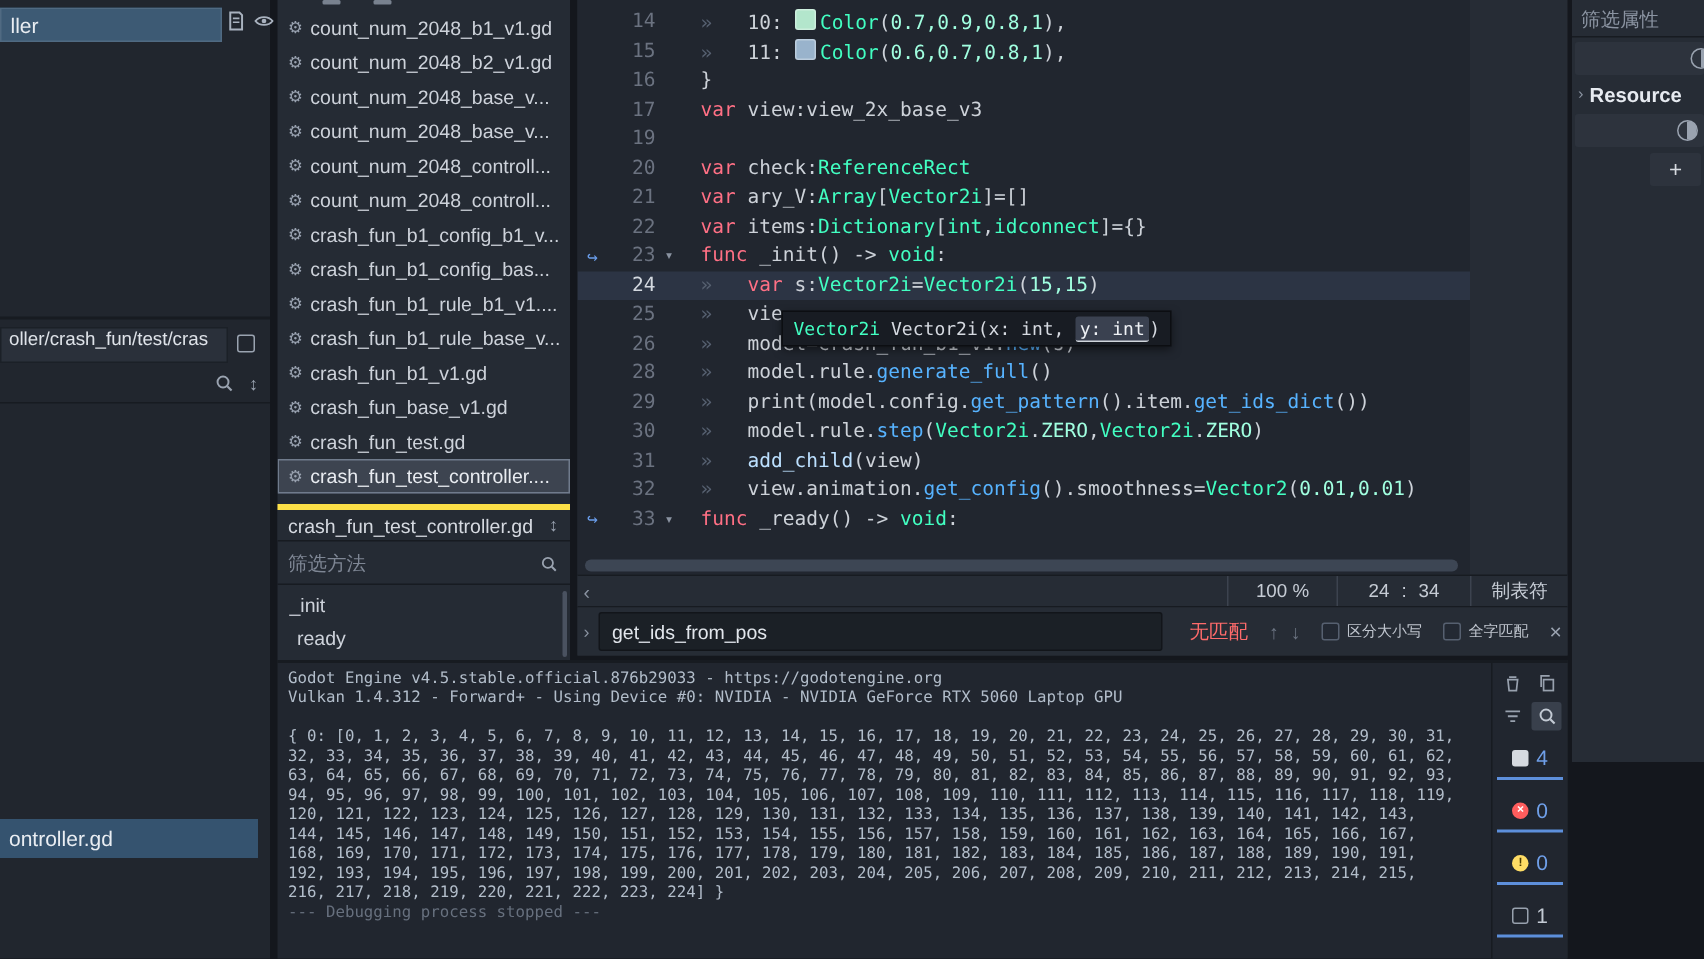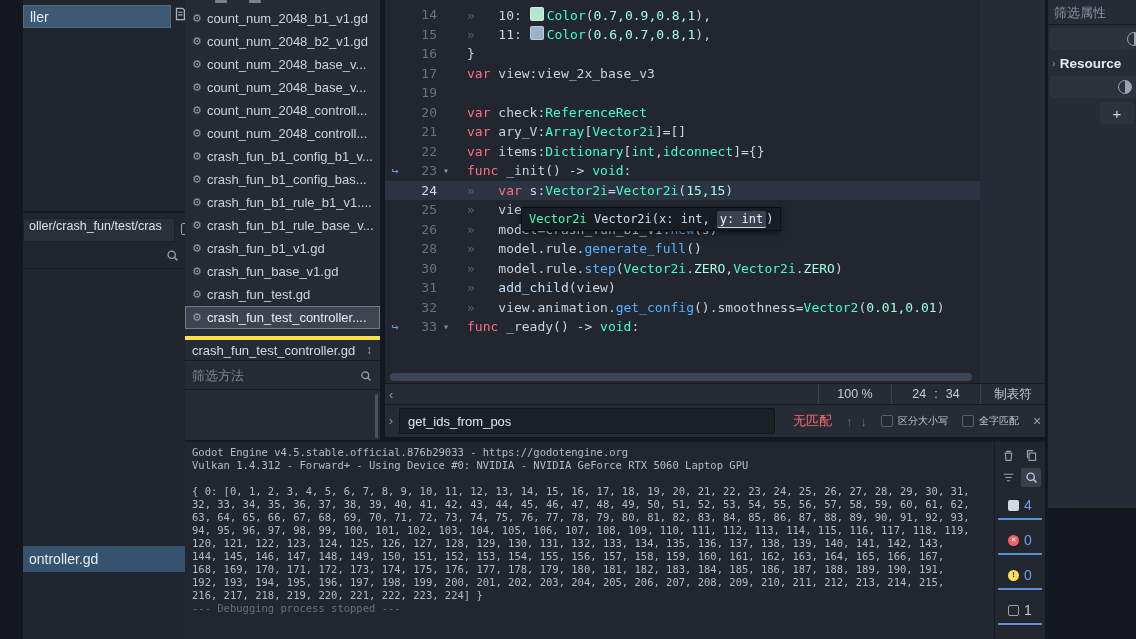--- a/index.html
+++ b/index.html
@@ -1,21 +1,21 @@
 <!DOCTYPE html>
 <html><head>
 <meta charset="utf-8">
 <style>
   html,body{margin:0;padding:0;background:#14171d;width:1136px;height:639px;overflow:hidden;
     font-family:"Liberation Sans","DejaVu Sans",sans-serif;-webkit-font-smoothing:antialiased;}
   .abs{position:absolute;}
   .screen{position:absolute;inset:0;width:1136px;height:639px;}
 
   
-  .left-col{left:0;top:0;width:180px;height:639px;background:#21262e;margin-left:23px;}
+  .left-col{left:0;top:0;width:180px;height:639px;background:#21262e;}
   .scene-row{left:0;top:5px;width:148px;height:23px;background:#3d5a74;
     box-shadow:inset 0 0 0 1px rgba(255,255,255,.10);display:flex;align-items:center;}
   .scene-row .lbl{color:#e9edf2;font-size:14px;padding-left:7px;}
   .scene-icons{left:150px;top:7px;display:flex;gap:5px;}
   .hdiv{background:#171b21;}
   .fs-path{left:0;top:218px;width:152px;height:24px;background:#2a303a;border:1px solid #1b2027;
     display:flex;color:#dfe3e9;font-size:12.5px;padding-left:5px;box-sizing:border-box;
     white-space:nowrap;overflow:hidden;}
   .sq-btn{left:156px;top:221px;width:16px;height:16px;display:flex;align-items:center;justify-content:center;}
   .sq-icon{width:10px;height:10px;border:1.6px solid #9aa3b0;border-radius:2px;display:inline-block;}
@@ -236,39 +236,44 @@
     </div>
     <div class="abs m-filter">
       <input placeholder="筛选方法" style="">
       <span style="margin-left:auto;margin-right:8px;">
         <svg class="ic" width="12" height="12" viewBox="0 0 16 16">
             <circle cx="7" cy="7" r="4.5" fill="none" stroke="#9aa3b0" stroke-width="1.6"></circle>
             <line x1="10.5" y1="10.5" x2="14" y2="14" stroke="#9aa3b0" stroke-width="1.8"></line>
           </svg>
       </span>
     </div>
+    <div class="abs" style="left:0;top:392px;width:195px;" id="method-list">
+        <div class="m-item" style="padding-left: 8px;">_init</div>
+        <div class="m-item" style="padding-left: 13px;">ready</div>
+      </div>
     <div class="abs mini-scroll"></div>
   </div>
 
   <div class="abs editor-col">
     <div class="code-area">
       <div class="code-lines" id="code-lines">
           <div class="code-line"><span class="ln-mark"></span><span class="ln-num">14</span><span class="ln-fold"></span><span class="ln-text"><span class="sg-d">»   </span><span class="sg-t">10: </span><span class="swatch" style="background: rgb(179, 230, 204);"></span><span class="sg-y">Color</span><span class="sg-t">(</span><span class="sg-n">0.7,0.9,0.8,1</span><span class="sg-t">),</span></span></div>
           <div class="code-line"><span class="ln-mark"></span><span class="ln-num">15</span><span class="ln-fold"></span><span class="ln-text"><span class="sg-d">»   </span><span class="sg-t">11: </span><span class="swatch" style="background: rgb(153, 179, 204);"></span><span class="sg-y">Color</span><span class="sg-t">(</span><span class="sg-n">0.6,0.7,0.8,1</span><span class="sg-t">),</span></span></div>
           <div class="code-line"><span class="ln-mark"></span><span class="ln-num">16</span><span class="ln-fold"></span><span class="ln-text"><span class="sg-t">}</span></span></div>
           <div class="code-line"><span class="ln-mark"></span><span class="ln-num">17</span><span class="ln-fold"></span><span class="ln-text"><span class="sg-k">var</span><span class="sg-t"> view:view_2x_base_v3</span></span></div>
           <div class="code-line"><span class="ln-mark"></span><span class="ln-num">19</span><span class="ln-fold"></span><span class="ln-text"></span></div>
           <div class="code-line"><span class="ln-mark"></span><span class="ln-num">20</span><span class="ln-fold"></span><span class="ln-text"><span class="sg-k">var</span><span class="sg-t"> check:</span><span class="sg-y">ReferenceRect</span></span></div>
           <div class="code-line"><span class="ln-mark"></span><span class="ln-num">21</span><span class="ln-fold"></span><span class="ln-text"><span class="sg-k">var</span><span class="sg-t"> ary_V:</span><span class="sg-y">Array</span><span class="sg-t">[</span><span class="sg-y">Vector2i</span><span class="sg-t">]=[]</span></span></div>
           <div class="code-line"><span class="ln-mark"></span><span class="ln-num">22</span><span class="ln-fold"></span><span class="ln-text"><span class="sg-k">var</span><span class="sg-t"> items:</span><span class="sg-y">Dictionary</span><span class="sg-t">[</span><span class="sg-y">int</span><span class="sg-t">,</span><span class="sg-y">idconnect</span><span class="sg-t">]={}</span></span></div>
           <div class="code-line"><span class="ln-mark">↪</span><span class="ln-num">23</span><span class="ln-fold">▾</span><span class="ln-text"><span class="sg-k">func</span><span class="sg-t"> _init() -&gt; </span><span class="sg-y">void</span><span class="sg-t">:</span></span></div>
           <div class="code-line current"><span class="ln-mark"></span><span class="ln-num">24</span><span class="ln-fold"></span><span class="ln-text"><span class="sg-d">»   </span><span class="sg-k">var</span><span class="sg-t"> s:</span><span class="sg-y">Vector2i</span><span class="sg-t">=</span><span class="sg-y">Vector2i</span><span class="sg-t">(</span><span class="sg-n">15,15</span><span class="sg-t">)</span></span></div>
           <div class="code-line"><span class="ln-mark"></span><span class="ln-num">25</span><span class="ln-fold"></span><span class="ln-text"><span class="sg-d">»   </span><span class="sg-t">vie</span></span></div>
           <div class="code-line"><span class="ln-mark"></span><span class="ln-num">26</span><span class="ln-fold"></span><span class="ln-text"><span class="sg-d">»   </span><span class="sg-t">model=crash_fun_b1_v1.</span><span class="sg-f">new</span><span class="sg-t">(s)</span></span></div>
           <div class="code-line"><span class="ln-mark"></span><span class="ln-num">28</span><span class="ln-fold"></span><span class="ln-text"><span class="sg-d">»   </span><span class="sg-t">model.rule.</span><span class="sg-f">generate_full</span><span class="sg-t">()</span></span></div>
+          <div class="code-line"><span class="ln-mark"></span><span class="ln-num">29</span><span class="ln-fold"></span><span class="ln-text"><span class="sg-d">»   </span><span class="sg-t">print(model.config.</span><span class="sg-f">get_pattern</span><span class="sg-t">().item.</span><span class="sg-f">get_ids_dict</span><span class="sg-t">())</span></span></div>
           <div class="code-line"><span class="ln-mark"></span><span class="ln-num">30</span><span class="ln-fold"></span><span class="ln-text"><span class="sg-d">»   </span><span class="sg-t">model.rule.</span><span class="sg-f">step</span><span class="sg-t">(</span><span class="sg-y">Vector2i</span><span class="sg-t">.</span><span class="sg-n">ZERO</span><span class="sg-t">,</span><span class="sg-y">Vector2i</span><span class="sg-t">.</span><span class="sg-n">ZERO</span><span class="sg-t">)</span></span></div>
           <div class="code-line"><span class="ln-mark"></span><span class="ln-num">31</span><span class="ln-fold"></span><span class="ln-text"><span class="sg-d">»   </span><span class="sg-m">add_child</span><span class="sg-t">(view)</span></span></div>
           <div class="code-line"><span class="ln-mark"></span><span class="ln-num">32</span><span class="ln-fold"></span><span class="ln-text"><span class="sg-d">»   </span><span class="sg-t">view.animation.</span><span class="sg-f">get_config</span><span class="sg-t">().</span><span class="sg-t">smoothness</span><span class="sg-t">=</span><span class="sg-y">Vector2</span><span class="sg-t">(</span><span class="sg-n">0.01,0.01</span><span class="sg-t">)</span></span></div>
           <div class="code-line"><span class="ln-mark">↪</span><span class="ln-num">33</span><span class="ln-fold">▾</span><span class="ln-text"><span class="sg-k">func</span><span class="sg-t"> _ready() -&gt; </span><span class="sg-y">void</span><span class="sg-t">:</span></span></div>
         </div>
       <div class="tooltip">
         <span class="ret">Vector2i</span><span class="rest"> Vector2i(x: int, </span><span class="hl">y: int</span><span class="rest">)</span>
       </div>
       <div class="hscroll"></div>
 

